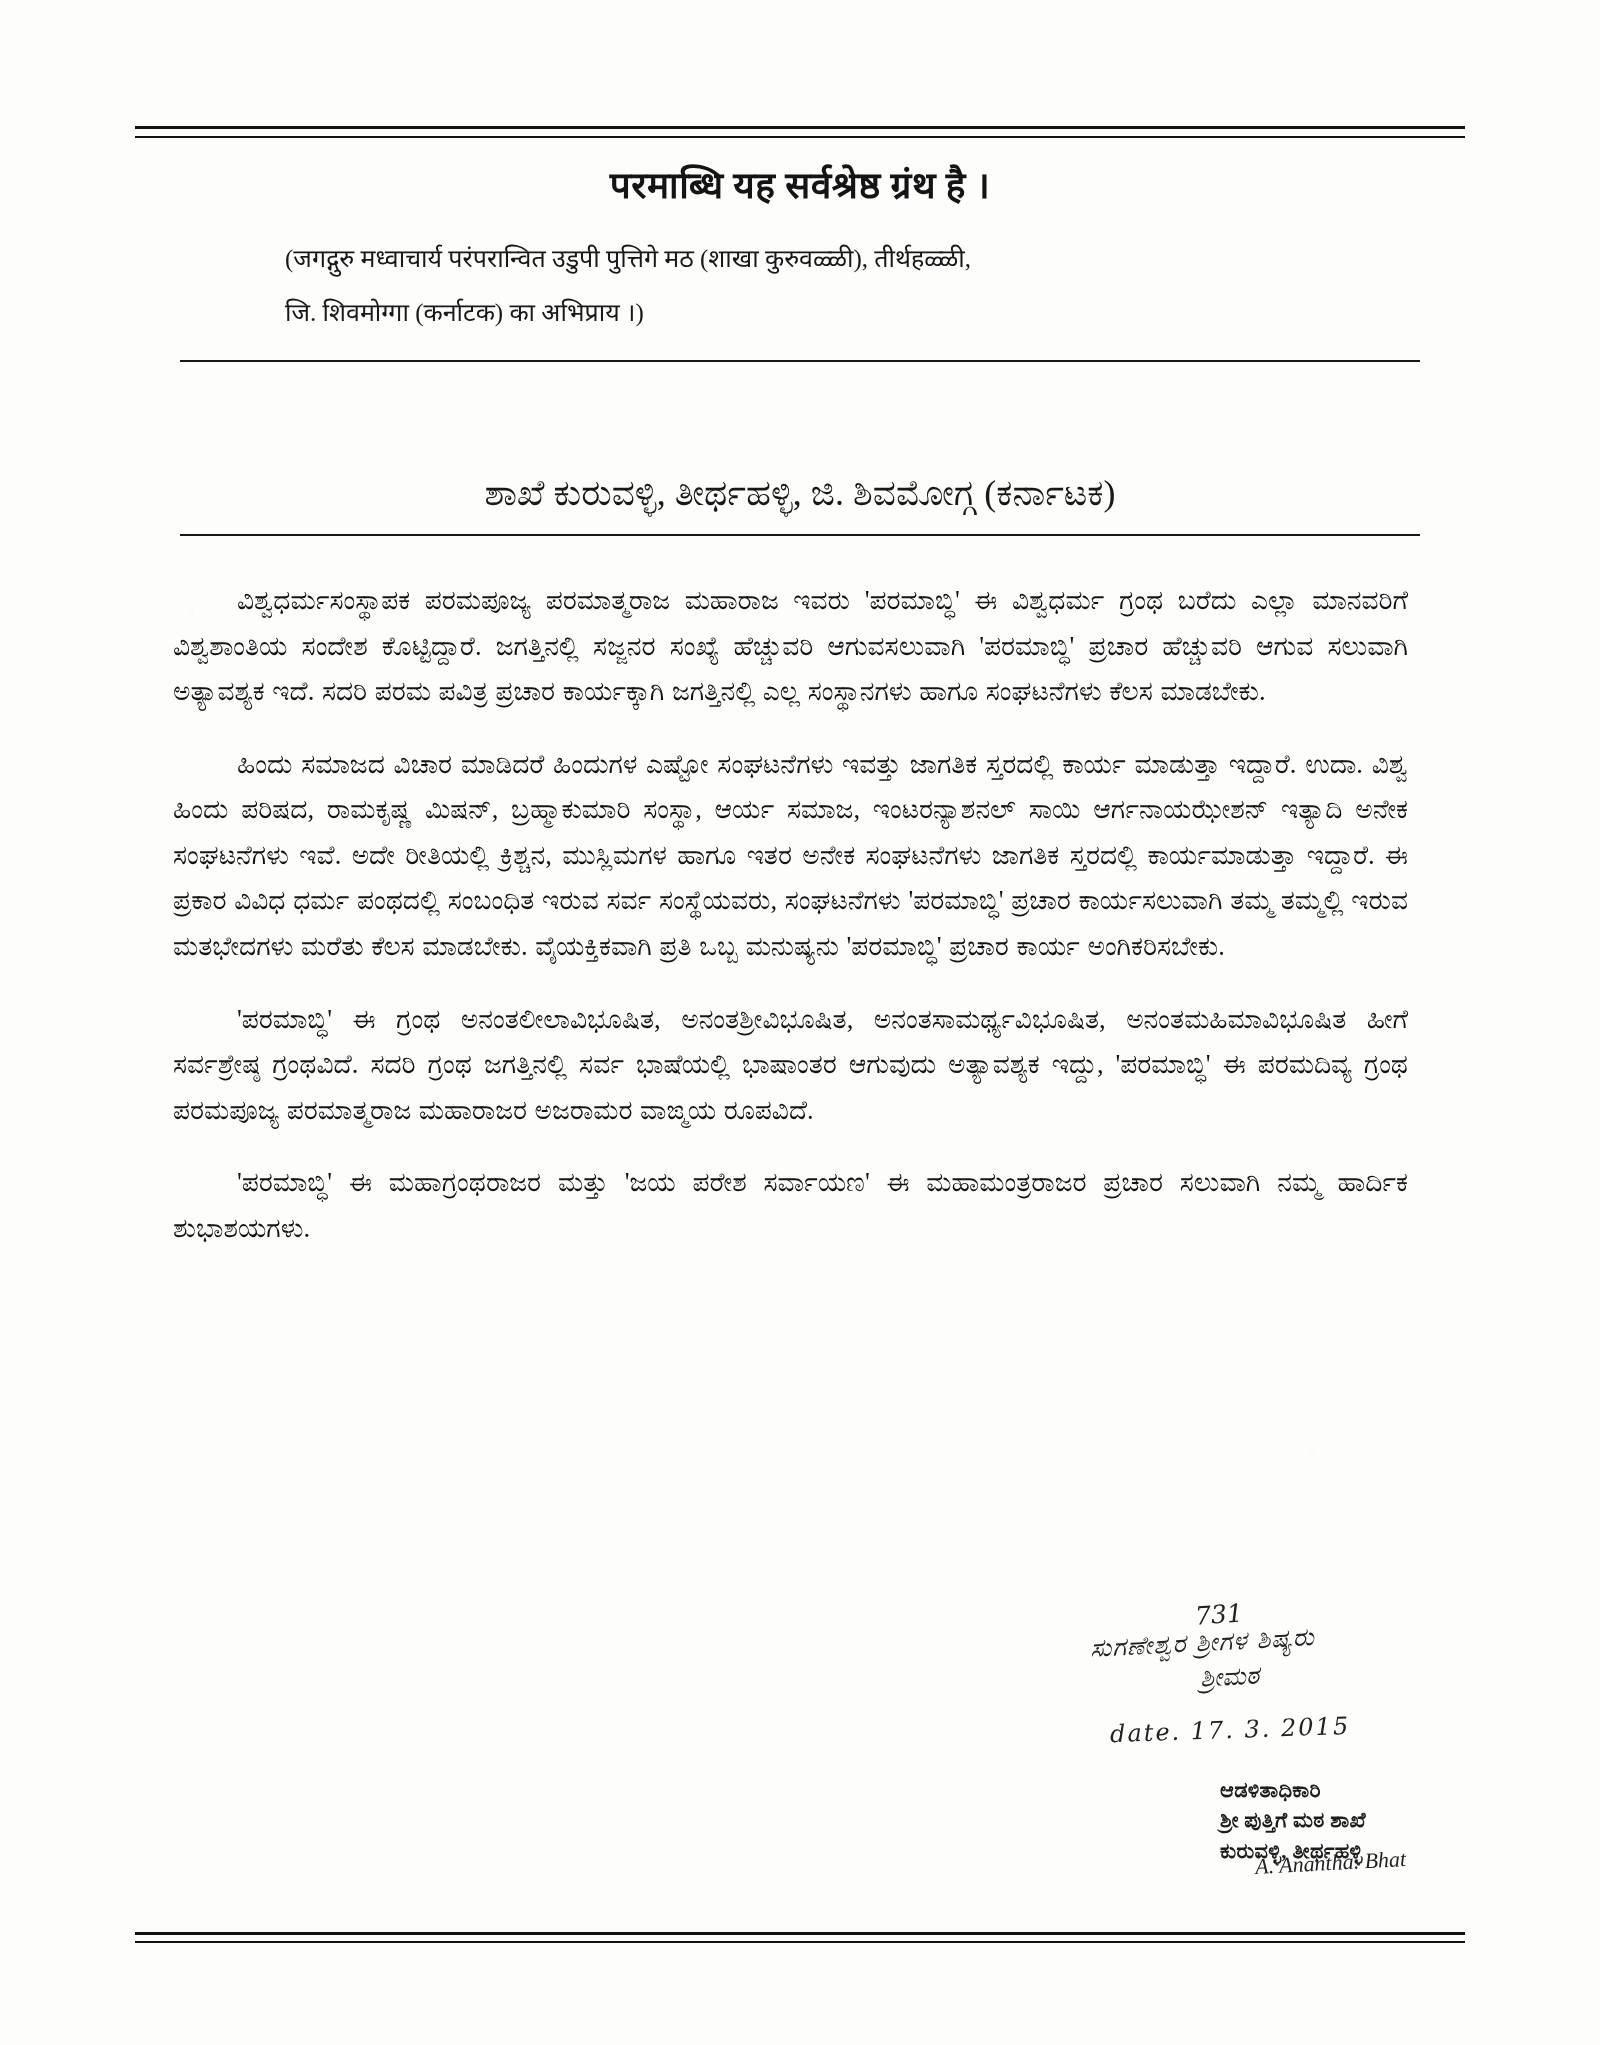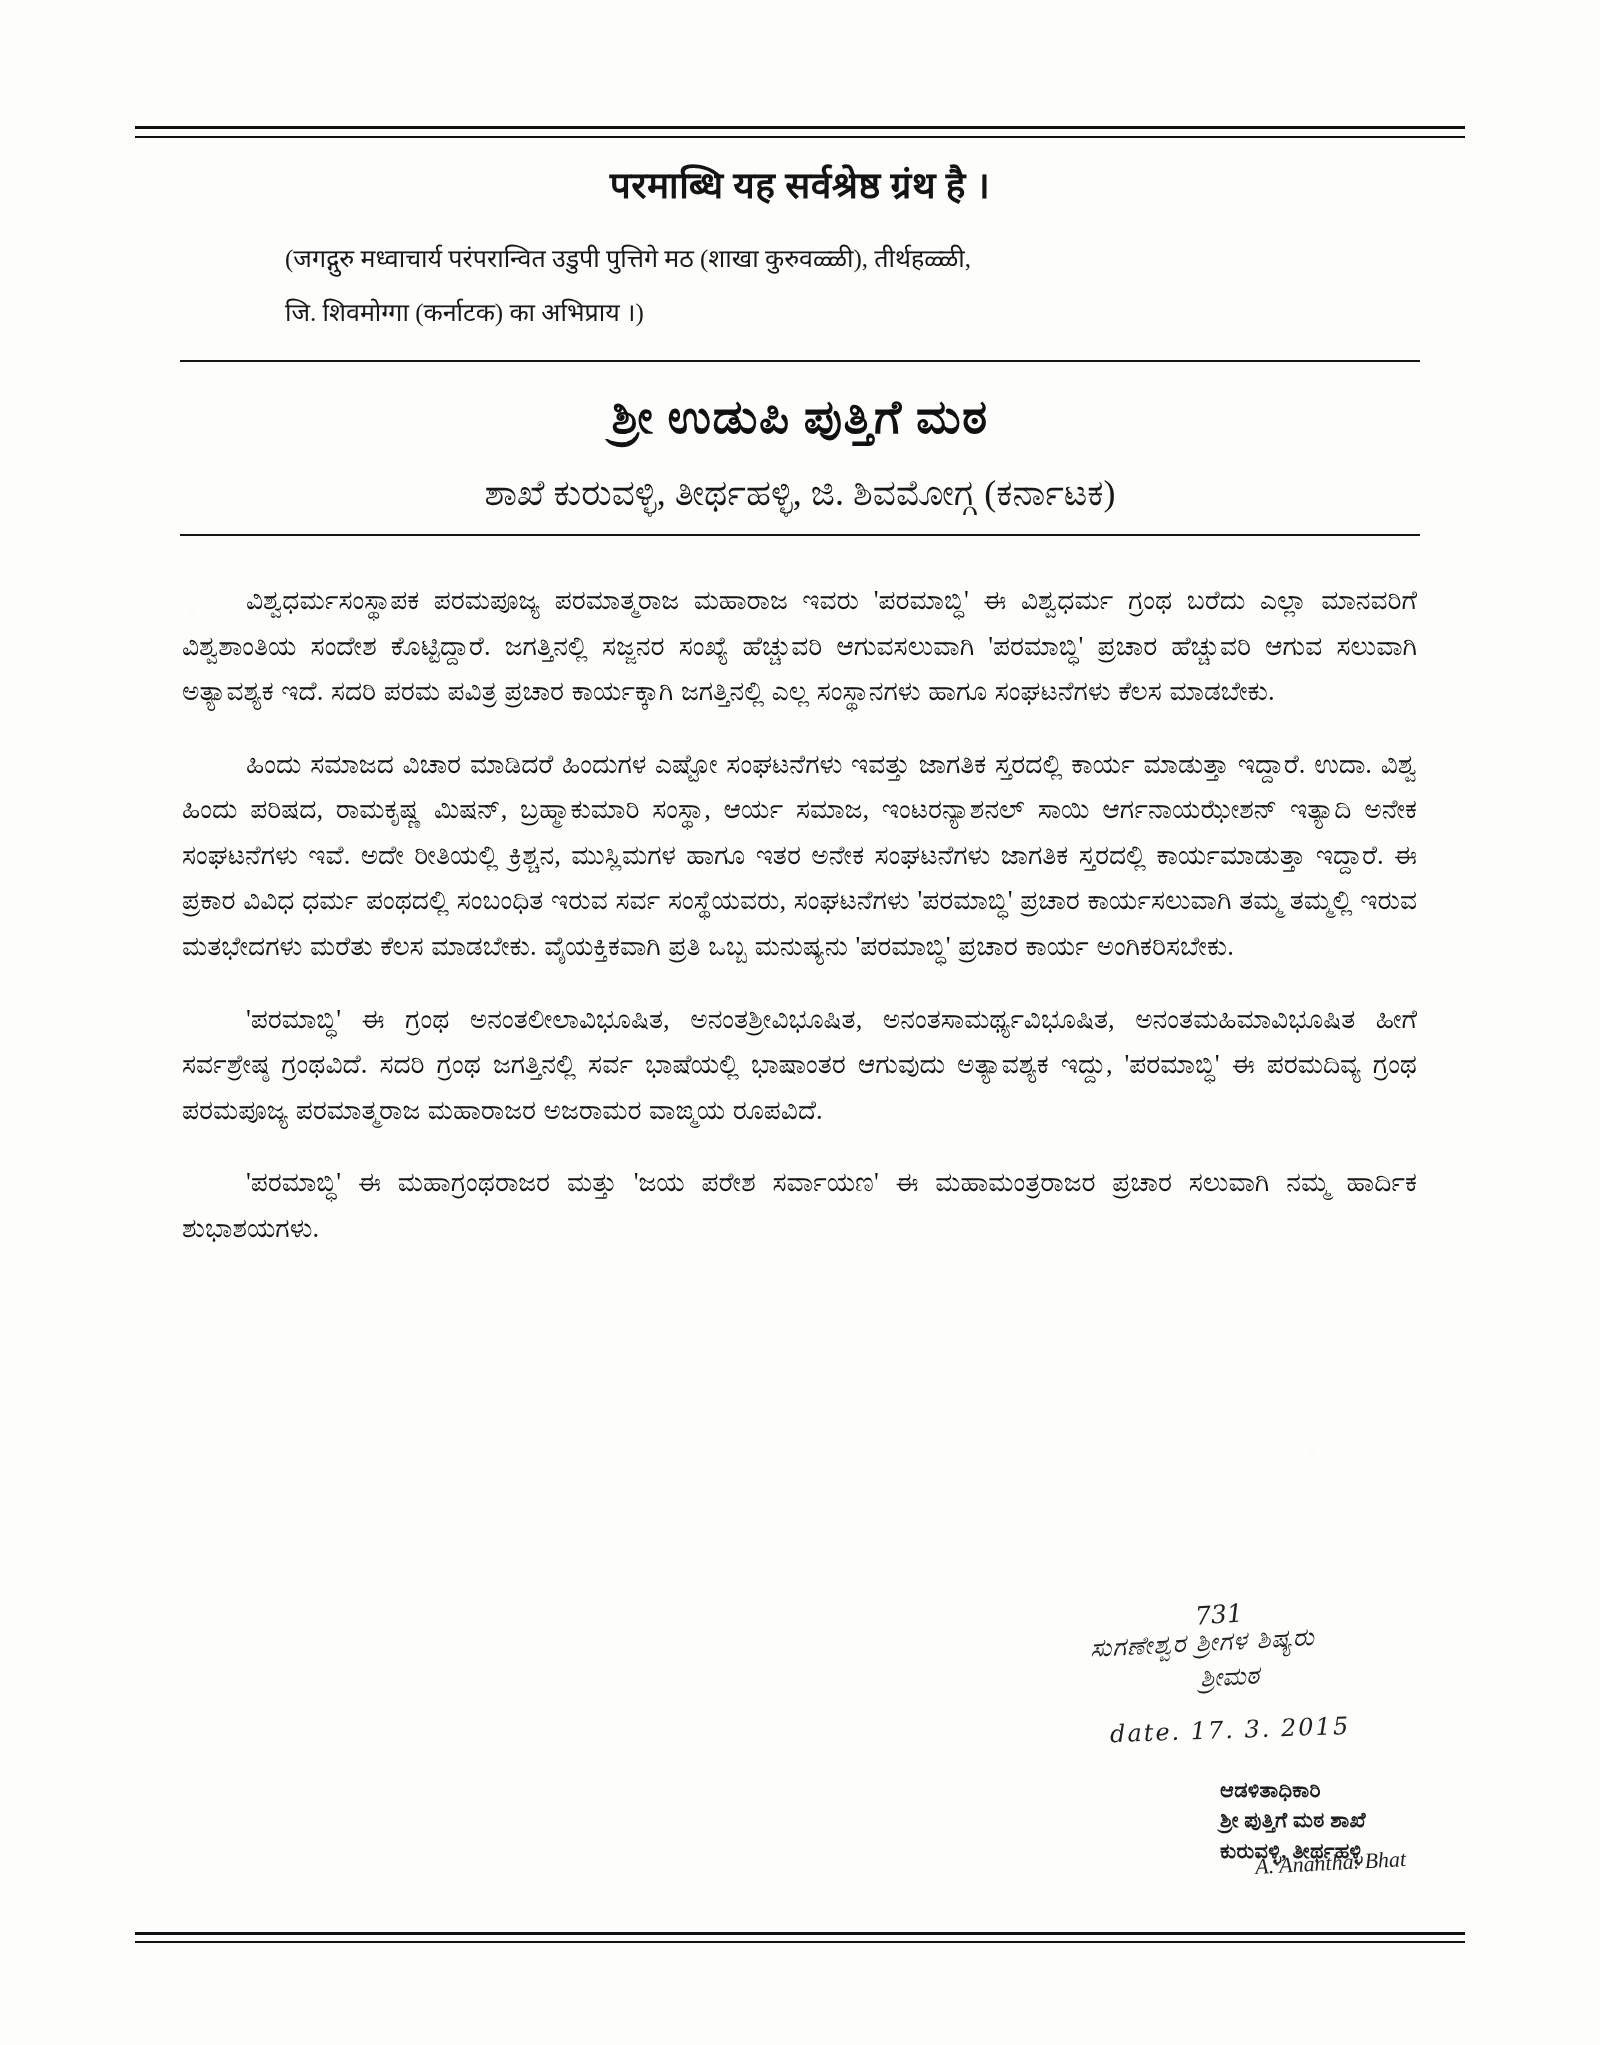--- a/index.html
+++ b/index.html
@@ -111,21 +111,21 @@
     top: 534px;
     left: 45px;
     width: 1240px;
     height: 0;
     border-top: 2px solid #161616;
   }
 
   .body-block {
     position: absolute;
     top: 578px;
-    left: 47px;
+    left: 38px;
     width: 1235px;
   }
   .para {
     font-size: 26.5px;
     line-height: 1.72;
     text-align: justify;
     text-justify: inter-word;
     text-indent: 64px;
     margin: 0 0 27px 0;
     color: #131313;
@@ -201,21 +201,20 @@
 
     <div class="rule-top"></div>
 
     <div class="headline">परमाब्धि यह सर्वश्रेष्ठ ग्रंथ है ।</div>
 
     <div class="subline l1">(जगद्गुरु मध्वाचार्य परंपरान्वित उडुपी पुत्तिगे मठ (शाखा कुरुवळ्ळी), तीर्थहळ्ळी,</div>
     <div class="subline l2">जि. शिवमोग्गा (कर्नाटक) का अभिप्राय ।)</div>
 
     <div class="rule-mid"></div>
 
-    <div class="mutt-title">ಶ್ರೀ ಉಡುಪಿ ಪುತ್ತಿಗೆ ಮಠ</div>
     <div class="mutt-sub">ಶಾಖೆ ಕುರುವಳ್ಳಿ, ತೀರ್ಥಹಳ್ಳಿ, ಜಿ. ಶಿವಮೋಗ್ಗ (ಕರ್ನಾಟಕ)</div>
 
     <div class="rule-mid2"></div>
 
     <div class="body-block">
       <p class="para">ವಿಶ್ವಧರ್ಮಸಂಸ್ಥಾಪಕ ಪರಮಪೂಜ್ಯ ಪರಮಾತ್ಮರಾಜ ಮಹಾರಾಜ ಇವರು 'ಪರಮಾಬ್ಧಿ' ಈ ವಿಶ್ವಧರ್ಮ ಗ್ರಂಥ ಬರೆದು ಎಲ್ಲಾ ಮಾನವರಿಗೆ ವಿಶ್ವಶಾಂತಿಯ ಸಂದೇಶ ಕೊಟ್ಟಿದ್ದಾರೆ. ಜಗತ್ತಿನಲ್ಲಿ ಸಜ್ಜನರ ಸಂಖ್ಯೆ ಹೆಚ್ಚುವರಿ ಆಗುವಸಲುವಾಗಿ 'ಪರಮಾಬ್ಧಿ' ಪ್ರಚಾರ ಹೆಚ್ಚುವರಿ ಆಗುವ ಸಲುವಾಗಿ ಅತ್ಯಾವಶ್ಯಕ ಇದೆ. ಸದರಿ ಪರಮ ಪವಿತ್ರ ಪ್ರಚಾರ ಕಾರ್ಯಕ್ಕಾಗಿ ಜಗತ್ತಿನಲ್ಲಿ ಎಲ್ಲ ಸಂಸ್ಥಾನಗಳು ಹಾಗೂ ಸಂಘಟನೆಗಳು ಕೆಲಸ ಮಾಡಬೇಕು.</p>
       <p class="para">ಹಿಂದು ಸಮಾಜದ ವಿಚಾರ ಮಾಡಿದರೆ ಹಿಂದುಗಳ ಎಷ್ಟೋ ಸಂಘಟನೆಗಳು ಇವತ್ತು ಜಾಗತಿಕ ಸ್ತರದಲ್ಲಿ ಕಾರ್ಯ ಮಾಡುತ್ತಾ ಇದ್ದಾರೆ. ಉದಾ. ವಿಶ್ವ ಹಿಂದು ಪರಿಷದ, ರಾಮಕೃಷ್ಣ ಮಿಷನ್, ಬ್ರಹ್ಮಾಕುಮಾರಿ ಸಂಸ್ಥಾ, ಆರ್ಯ ಸಮಾಜ, ಇಂಟರನ್ಯಾಶನಲ್ ಸಾಯಿ ಆರ್ಗನಾಯಝೇಶನ್ ಇತ್ಯಾದಿ ಅನೇಕ ಸಂಘಟನೆಗಳು ಇವೆ. ಅದೇ ರೀತಿಯಲ್ಲಿ ಕ್ರಿಶ್ಚನ, ಮುಸ್ಲಿಮಗಳ ಹಾಗೂ ಇತರ ಅನೇಕ ಸಂಘಟನೆಗಳು ಜಾಗತಿಕ ಸ್ತರದಲ್ಲಿ ಕಾರ್ಯಮಾಡುತ್ತಾ ಇದ್ದಾರೆ. ಈ ಪ್ರಕಾರ ವಿವಿಧ ಧರ್ಮ ಪಂಥದಲ್ಲಿ ಸಂಬಂಧಿತ ಇರುವ ಸರ್ವ ಸಂಸ್ಥೆಯವರು, ಸಂಘಟನೆಗಳು 'ಪರಮಾಬ್ಧಿ' ಪ್ರಚಾರ ಕಾರ್ಯಸಲುವಾಗಿ ತಮ್ಮ ತಮ್ಮಲ್ಲಿ ಇರುವ ಮತಭೇದಗಳು ಮರೆತು ಕೆಲಸ ಮಾಡಬೇಕು. ವೈಯಕ್ತಿಕವಾಗಿ ಪ್ರತಿ ಒಬ್ಬ ಮನುಷ್ಯನು 'ಪರಮಾಬ್ಧಿ' ಪ್ರಚಾರ ಕಾರ್ಯ ಅಂಗಿಕರಿಸಬೇಕು.</p>
       <p class="para">'ಪರಮಾಬ್ಧಿ' ಈ ಗ್ರಂಥ ಅನಂತಲೀಲಾವಿಭೂಷಿತ, ಅನಂತಶ್ರೀವಿಭೂಷಿತ, ಅನಂತಸಾಮರ್ಥ್ಯವಿಭೂಷಿತ, ಅನಂತಮಹಿಮಾವಿಭೂಷಿತ ಹೀಗೆ ಸರ್ವಶ್ರೇಷ್ಠ ಗ್ರಂಥವಿದೆ. ಸದರಿ ಗ್ರಂಥ ಜಗತ್ತಿನಲ್ಲಿ ಸರ್ವ ಭಾಷೆಯಲ್ಲಿ ಭಾಷಾಂತರ ಆಗುವುದು ಅತ್ಯಾವಶ್ಯಕ ಇದ್ದು, 'ಪರಮಾಬ್ಧಿ' ಈ ಪರಮದಿವ್ಯ ಗ್ರಂಥ ಪರಮಪೂಜ್ಯ ಪರಮಾತ್ಮರಾಜ ಮಹಾರಾಜರ ಅಜರಾಮರ ವಾಙ್ಮಯ ರೂಪವಿದೆ.</p>
       <p class="para">'ಪರಮಾಬ್ಧಿ' ಈ ಮಹಾಗ್ರಂಥರಾಜರ ಮತ್ತು 'ಜಯ ಪರೇಶ ಸರ್ವಾಯಣ' ಈ ಮಹಾಮಂತ್ರರಾಜರ ಪ್ರಚಾರ ಸಲುವಾಗಿ ನಮ್ಮ ಹಾರ್ದಿಕ ಶುಭಾಶಯಗಳು.</p>
     </div>

